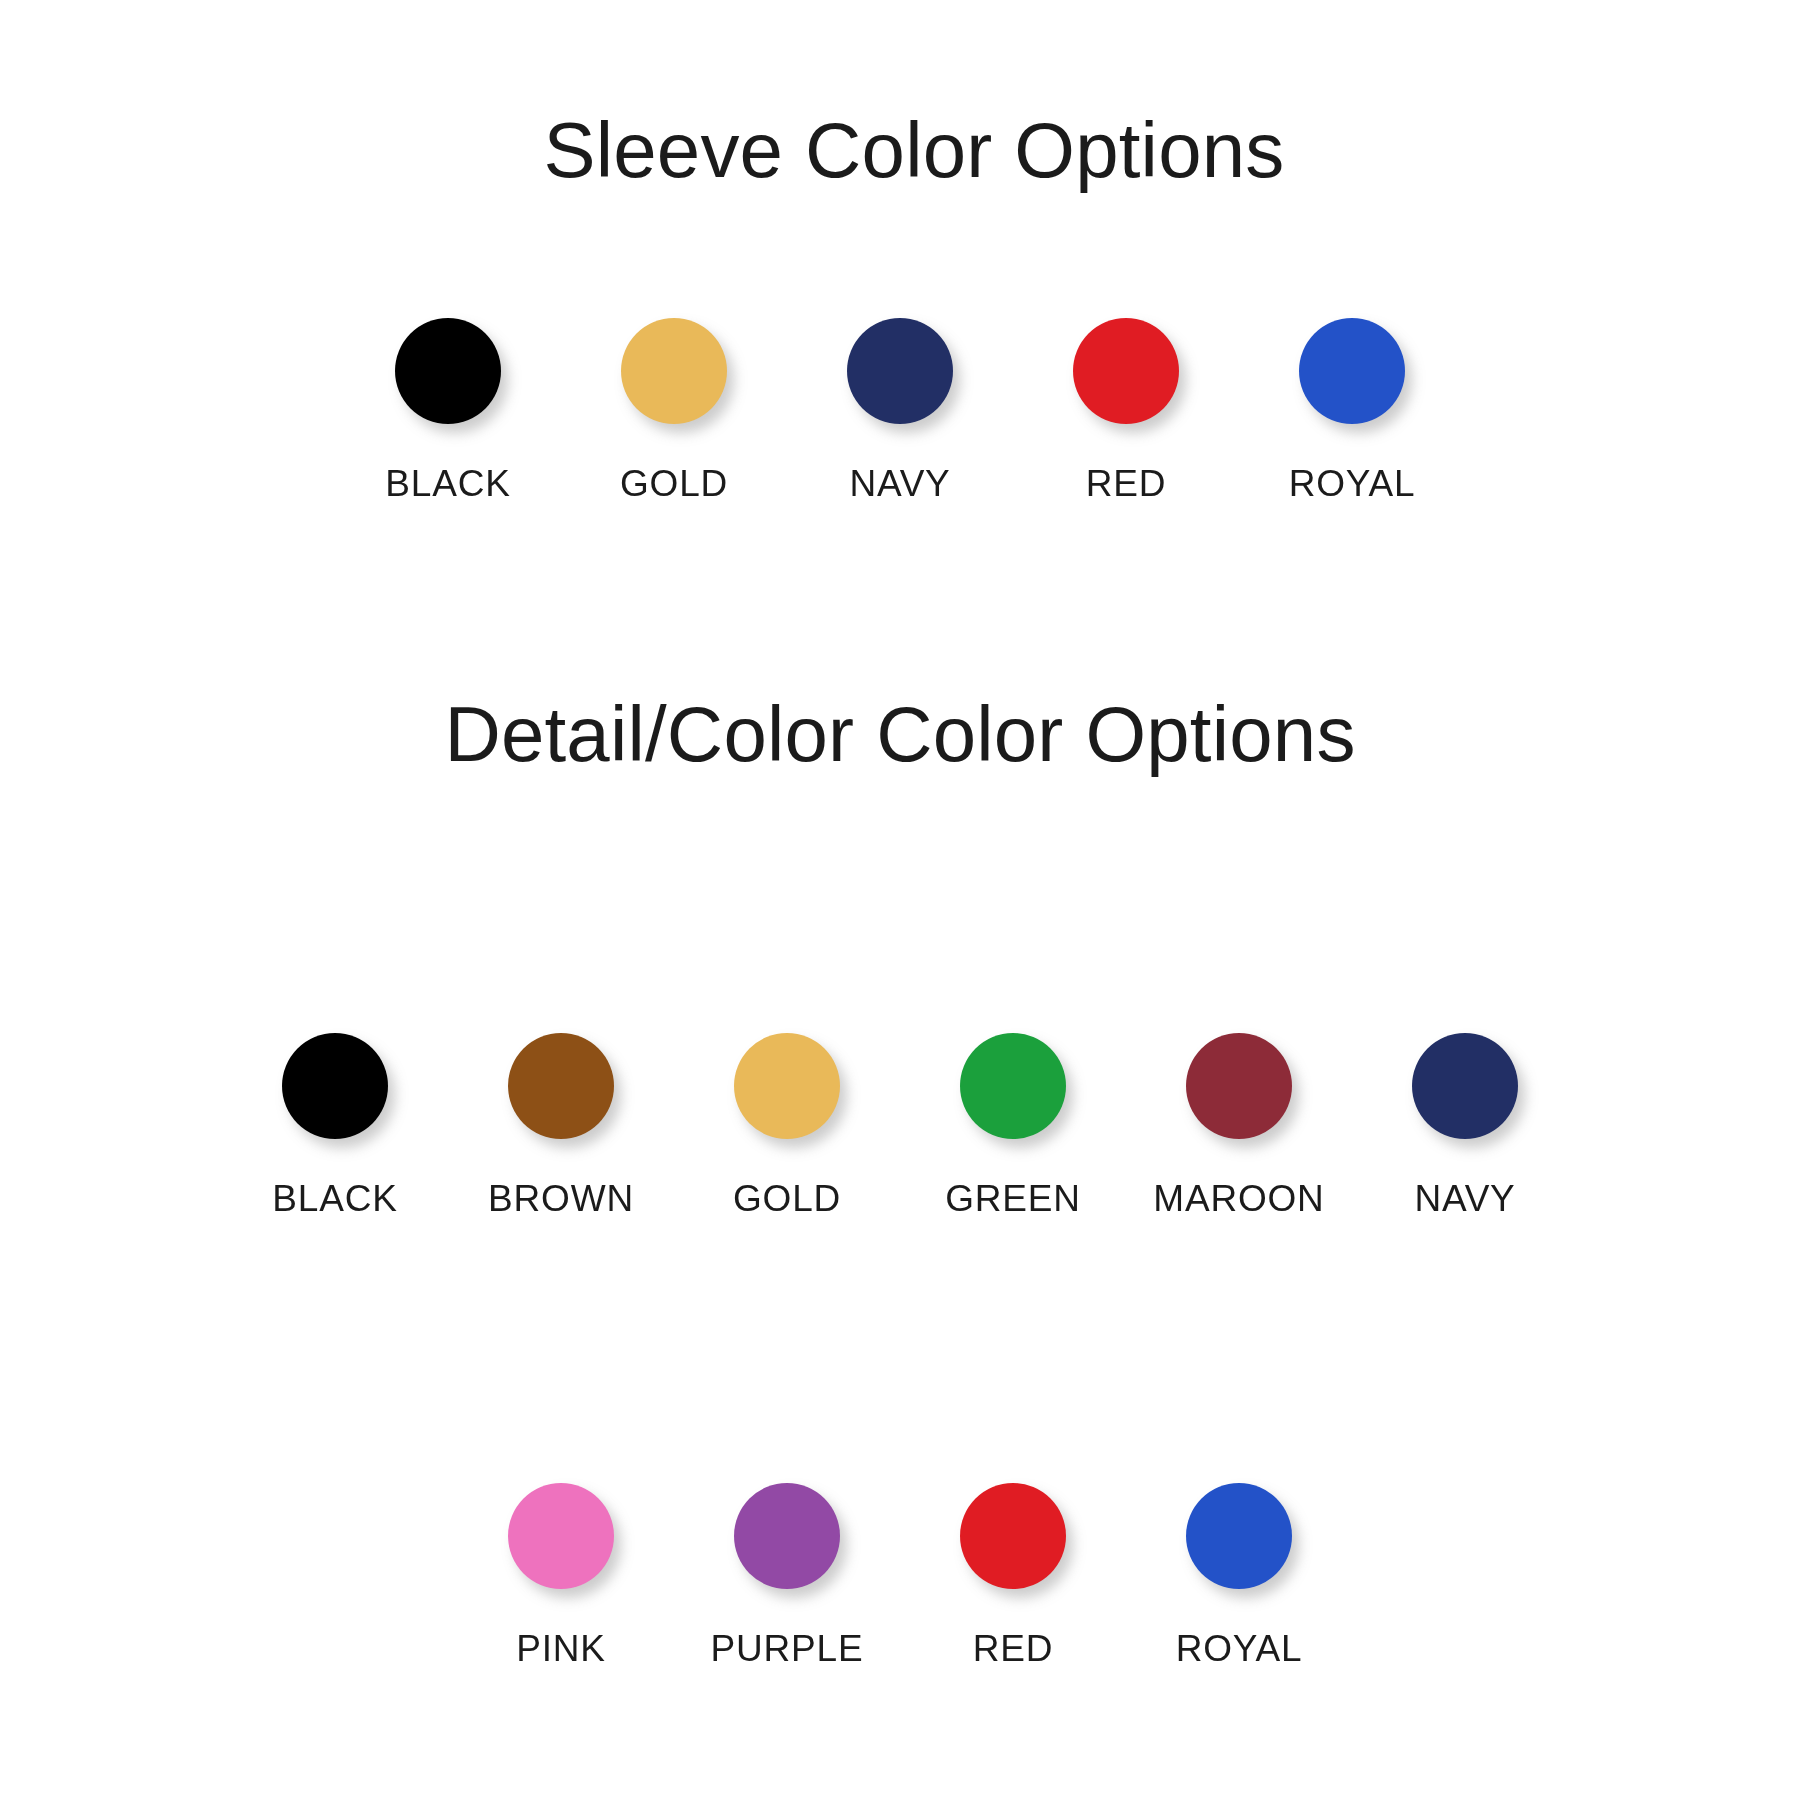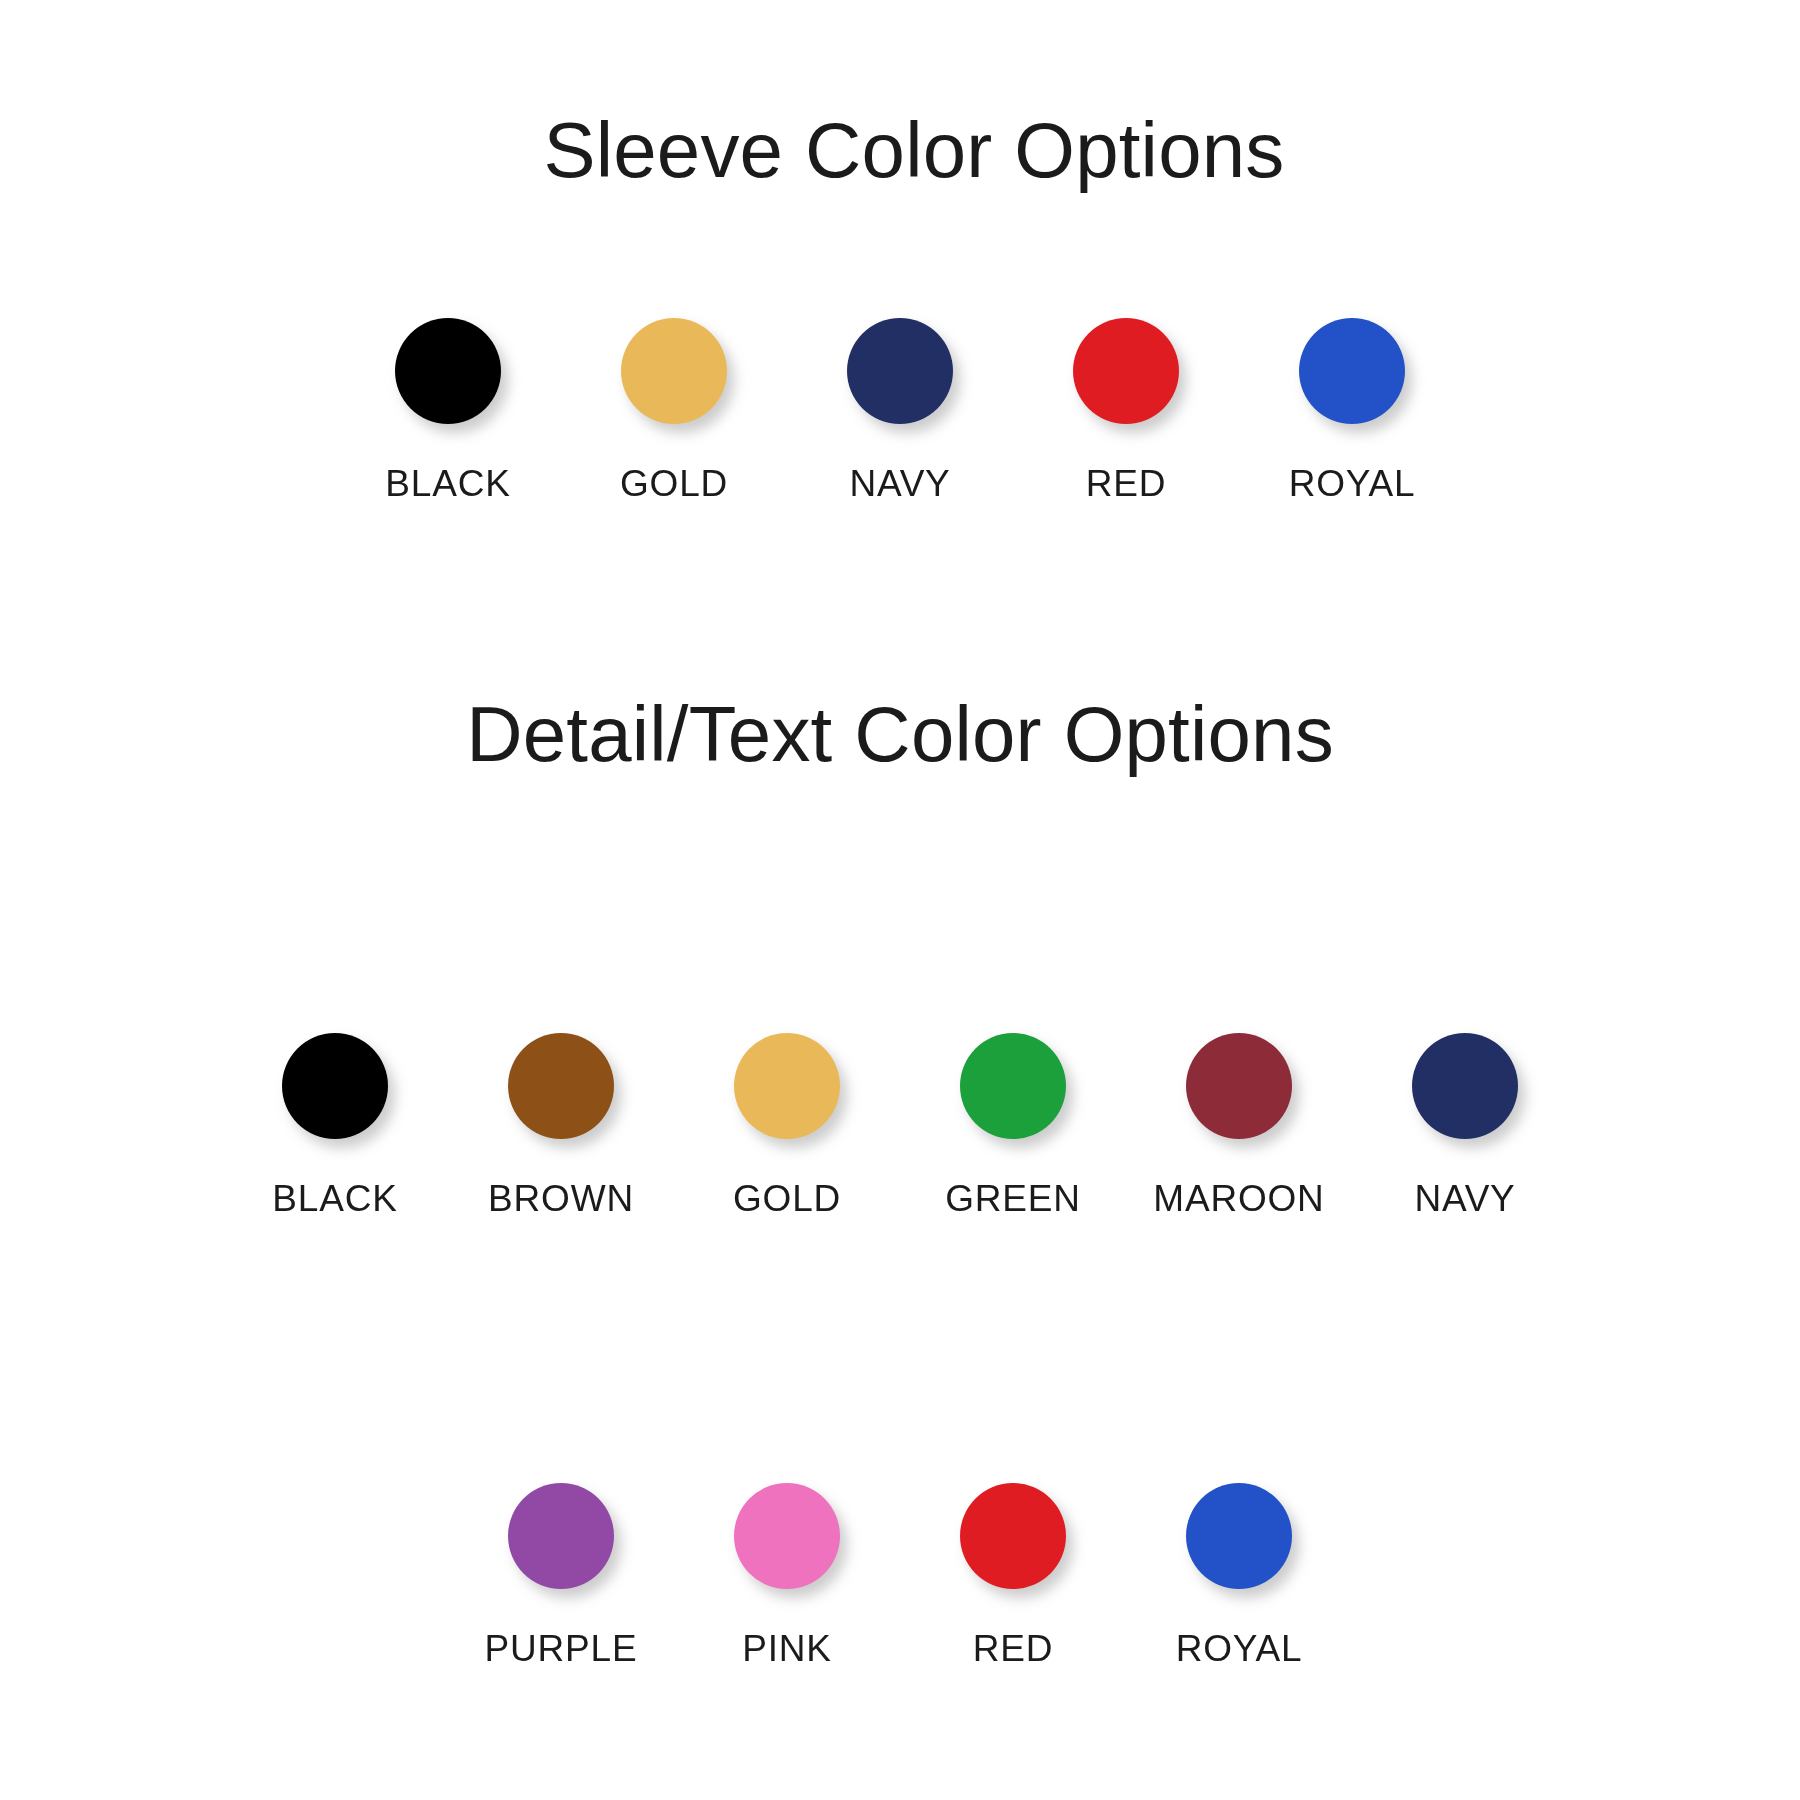--- a/index.html
+++ b/index.html
@@ -114,21 +114,21 @@
       <div class="swatch-cell">
         <div class="swatch-dot" style="background: rgb(224, 28, 35);"></div>
         <div class="swatch-label">RED</div>
       </div>
       <div class="swatch-cell">
         <div class="swatch-dot" style="background: rgb(35, 82, 200);"></div>
         <div class="swatch-label">ROYAL</div>
       </div>
     </div>
 
-  <h1 class="section-title" id="detail-title">Detail/Text Color Options</h1>
+  <h1 class="section-title" id="detail-title">Detail/Color Color Options</h1>
 
   <div class="swatch-row" id="row-detail-1">
       <div class="swatch-cell">
         <div class="swatch-dot" style="background: rgb(0, 0, 0);"></div>
         <div class="swatch-label">BLACK</div>
       </div>
       <div class="swatch-cell">
         <div class="swatch-dot" style="background: rgb(141, 80, 22);"></div>
         <div class="swatch-label">BROWN</div>
       </div>
@@ -145,26 +145,26 @@
         <div class="swatch-label">MAROON</div>
       </div>
       <div class="swatch-cell">
         <div class="swatch-dot" style="background: rgb(34, 47, 101);"></div>
         <div class="swatch-label">NAVY</div>
       </div>
     </div>
 
   <div class="swatch-row" id="row-detail-2">
       <div class="swatch-cell">
+        <div class="swatch-dot" style="background: rgb(238, 114, 190);"></div>
+        <div class="swatch-label">PINK</div>
+      </div>
+      <div class="swatch-cell">
         <div class="swatch-dot" style="background: rgb(146, 73, 165);"></div>
         <div class="swatch-label">PURPLE</div>
-      </div>
-      <div class="swatch-cell">
-        <div class="swatch-dot" style="background: rgb(238, 114, 190);"></div>
-        <div class="swatch-label">PINK</div>
       </div>
       <div class="swatch-cell">
         <div class="swatch-dot" style="background: rgb(224, 28, 35);"></div>
         <div class="swatch-label">RED</div>
       </div>
       <div class="swatch-cell">
         <div class="swatch-dot" style="background: rgb(35, 82, 200);"></div>
         <div class="swatch-label">ROYAL</div>
       </div>
     </div>

